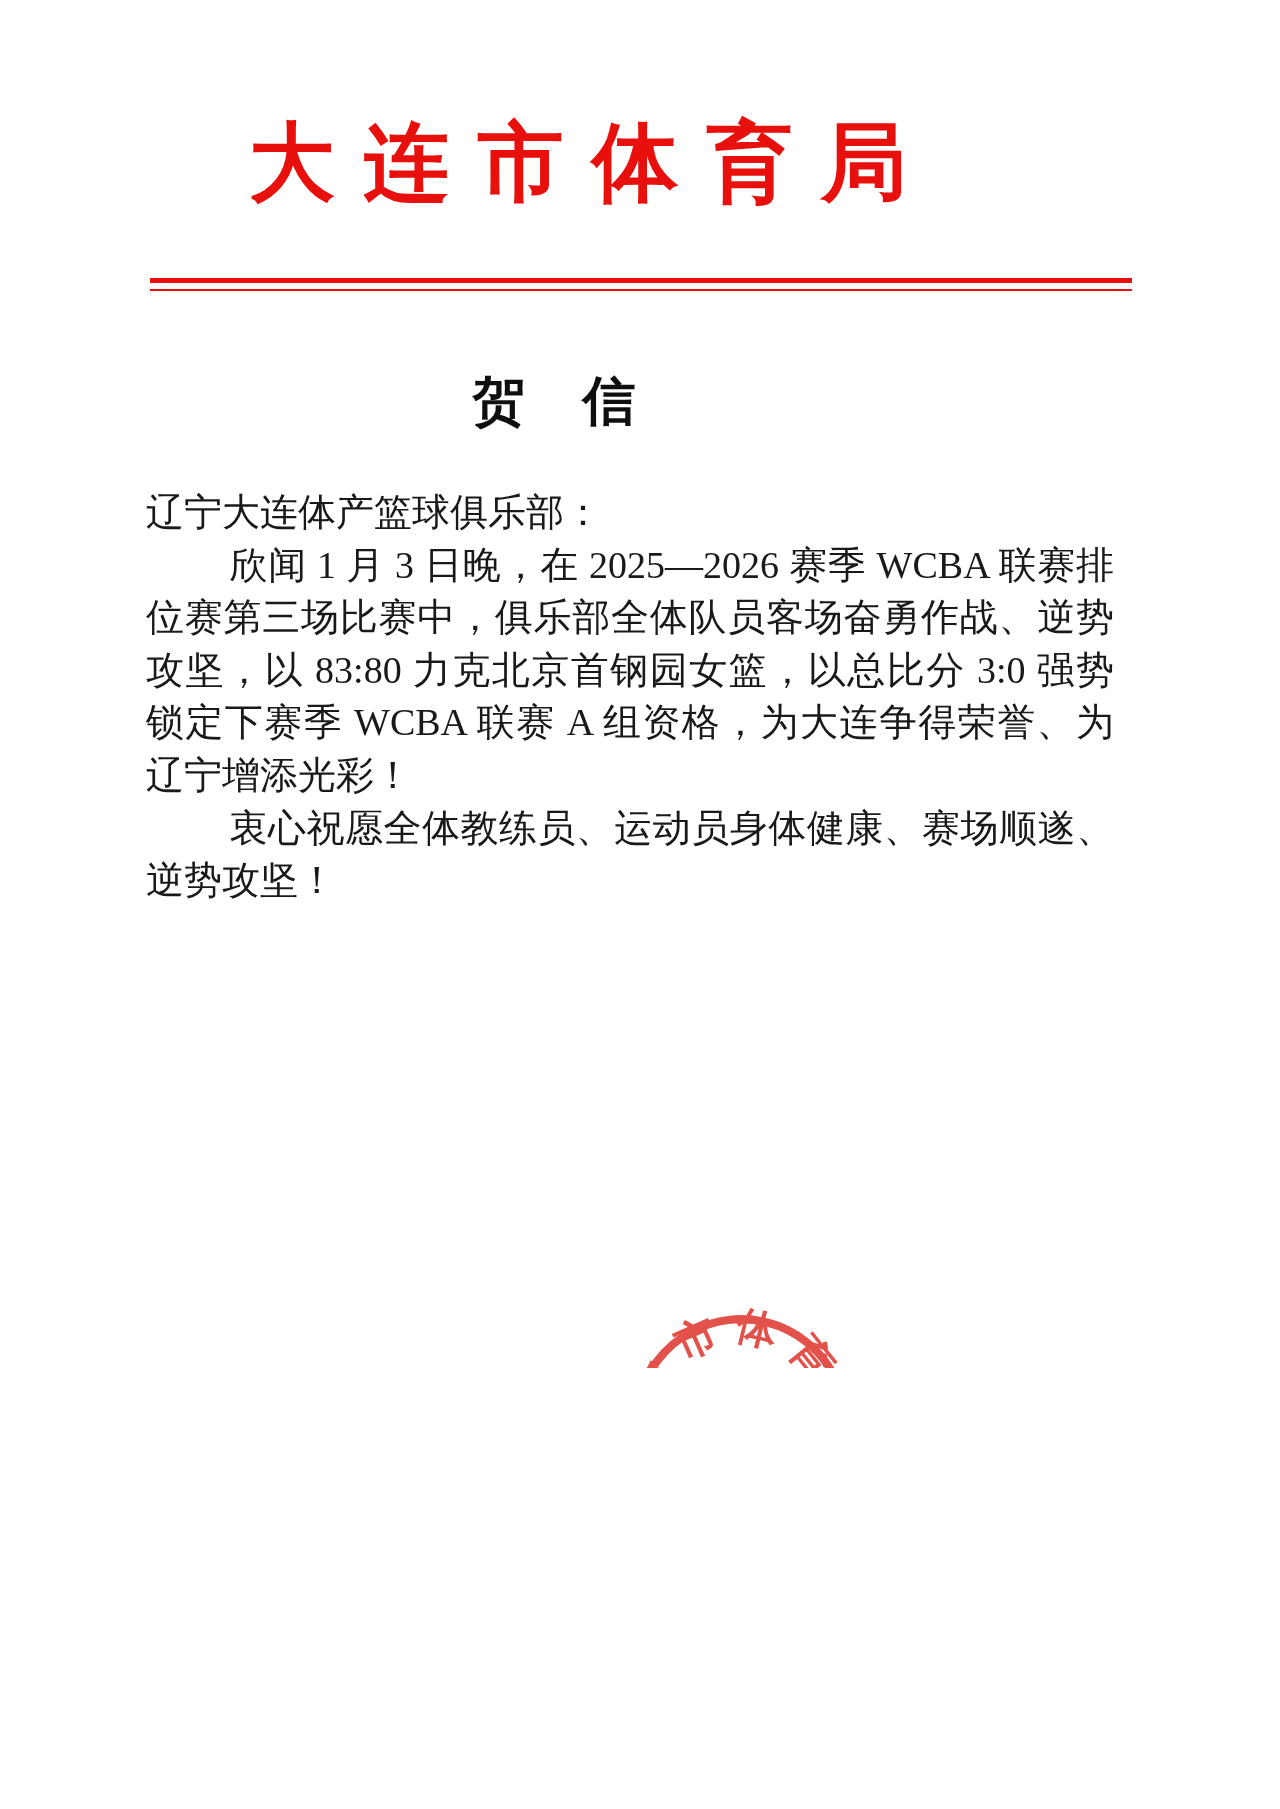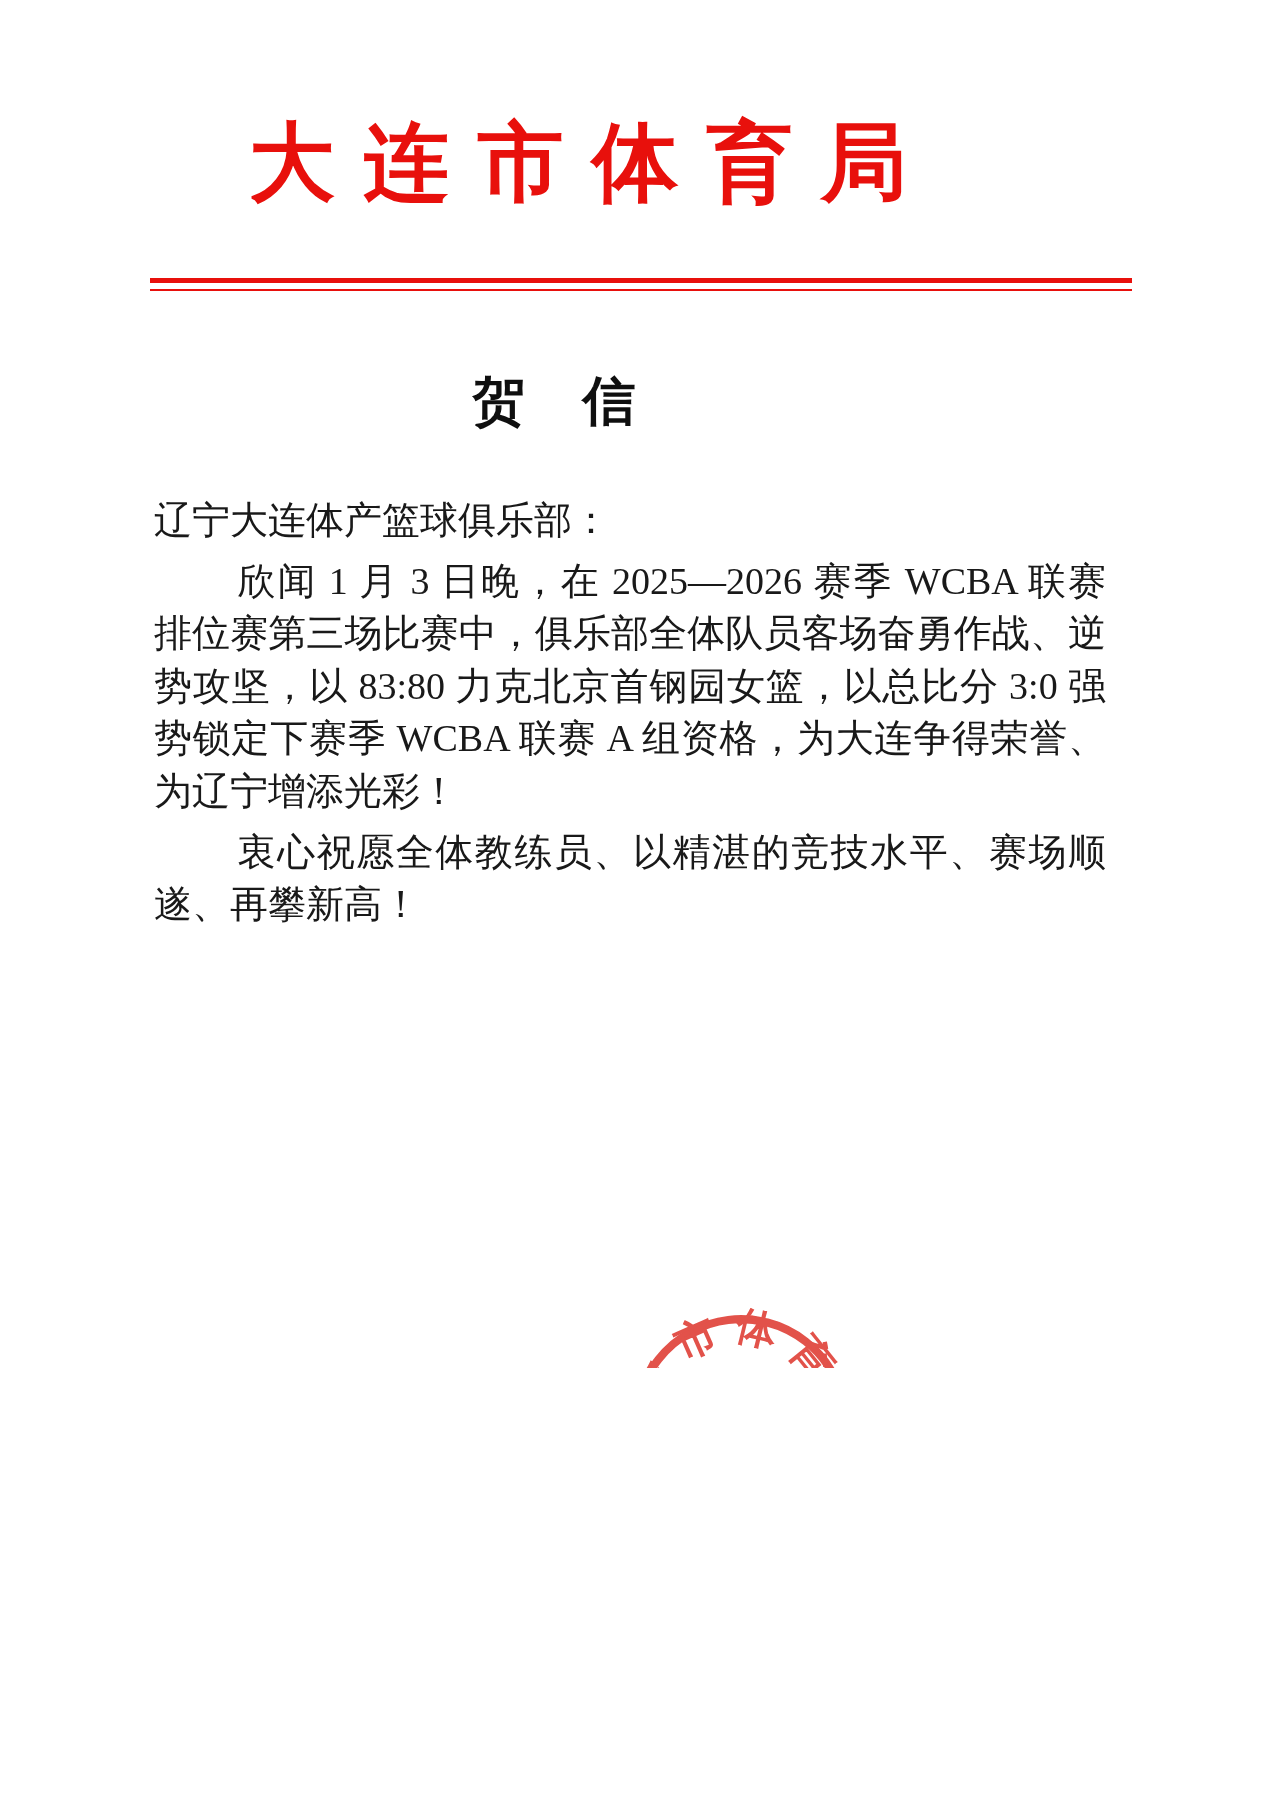--- a/index.html
+++ b/index.html
@@ -41,21 +41,21 @@
     transform:translateX(-85px);
     white-space:pre;
   }
   
   .body-text{
     position:absolute;top:486px;left:146px;width:968px;
     font-size:38px;line-height:52.6px;
     text-align:justify;text-justify:inter-ideograph;
     color:#191919;
   }
-  .body-text p{margin:8px;text-indent:2.2em;}
+  .body-text p{margin:0;text-indent:2.2em;}
   .body-text p.salutation{text-indent:0;}
   
   .signature,.date-line{
     position:absolute;left:552px;width:386px;
     text-align:center;font-size:36px;color:#141414;
     letter-spacing:1px;white-space:nowrap;z-index:1;
   }
   .signature{top:1444px;}
   .date-line{top:1494px;font-size:22px;}
   .seal{
@@ -74,21 +74,21 @@
   <div class="rules rules-top">
     <div class="rule thick"></div>
     <div class="rule thin"></div>
   </div>
 
   <h2 class="doc-title">贺　信</h2>
 
   <main class="body-text">
     <p class="salutation">辽宁大连体产篮球俱乐部：</p>
     <p>欣闻 1 月 3 日晚，在 2025—2026 赛季 WCBA 联赛排位赛第三场比赛中，俱乐部全体队员客场奋勇作战、逆势攻坚，以 83:80 力克北京首钢园女篮，以总比分 3:0 强势锁定下赛季 WCBA 联赛 A 组资格，为大连争得荣誉、为辽宁增添光彩！</p>
-    <p>衷心祝愿全体教练员、以精湛的竞技水平、赛场顺遂、再攀新高！</p>
+    <p>衷心祝愿全体教练员、运动员身体健康、赛场顺遂、逆势攻坚！</p>
   </main>
 
   <div class="signature">大连市体育局</div>
   <div class="date-line">2026 年 4 月 3 日</div>
 
   <svg class="seal" viewBox="0 0 224 224" aria-hidden="true">
     <circle cx="112" cy="112" r="103" fill="none" stroke="var(--seal-red)" stroke-width="8"></circle>
     <path id="sealArcTop" d="M 38.6,146.2 A 81,81 0 1 1 185.4,146.2" fill="none"></path>
     <text font-size="40" font-weight="bold" fill="var(--seal-red)" letter-spacing="13" font-family="Liberation Serif, DejaVu Serif, serif">
       <textPath href="#sealArcTop" startOffset="6">大连市体育局</textPath>

